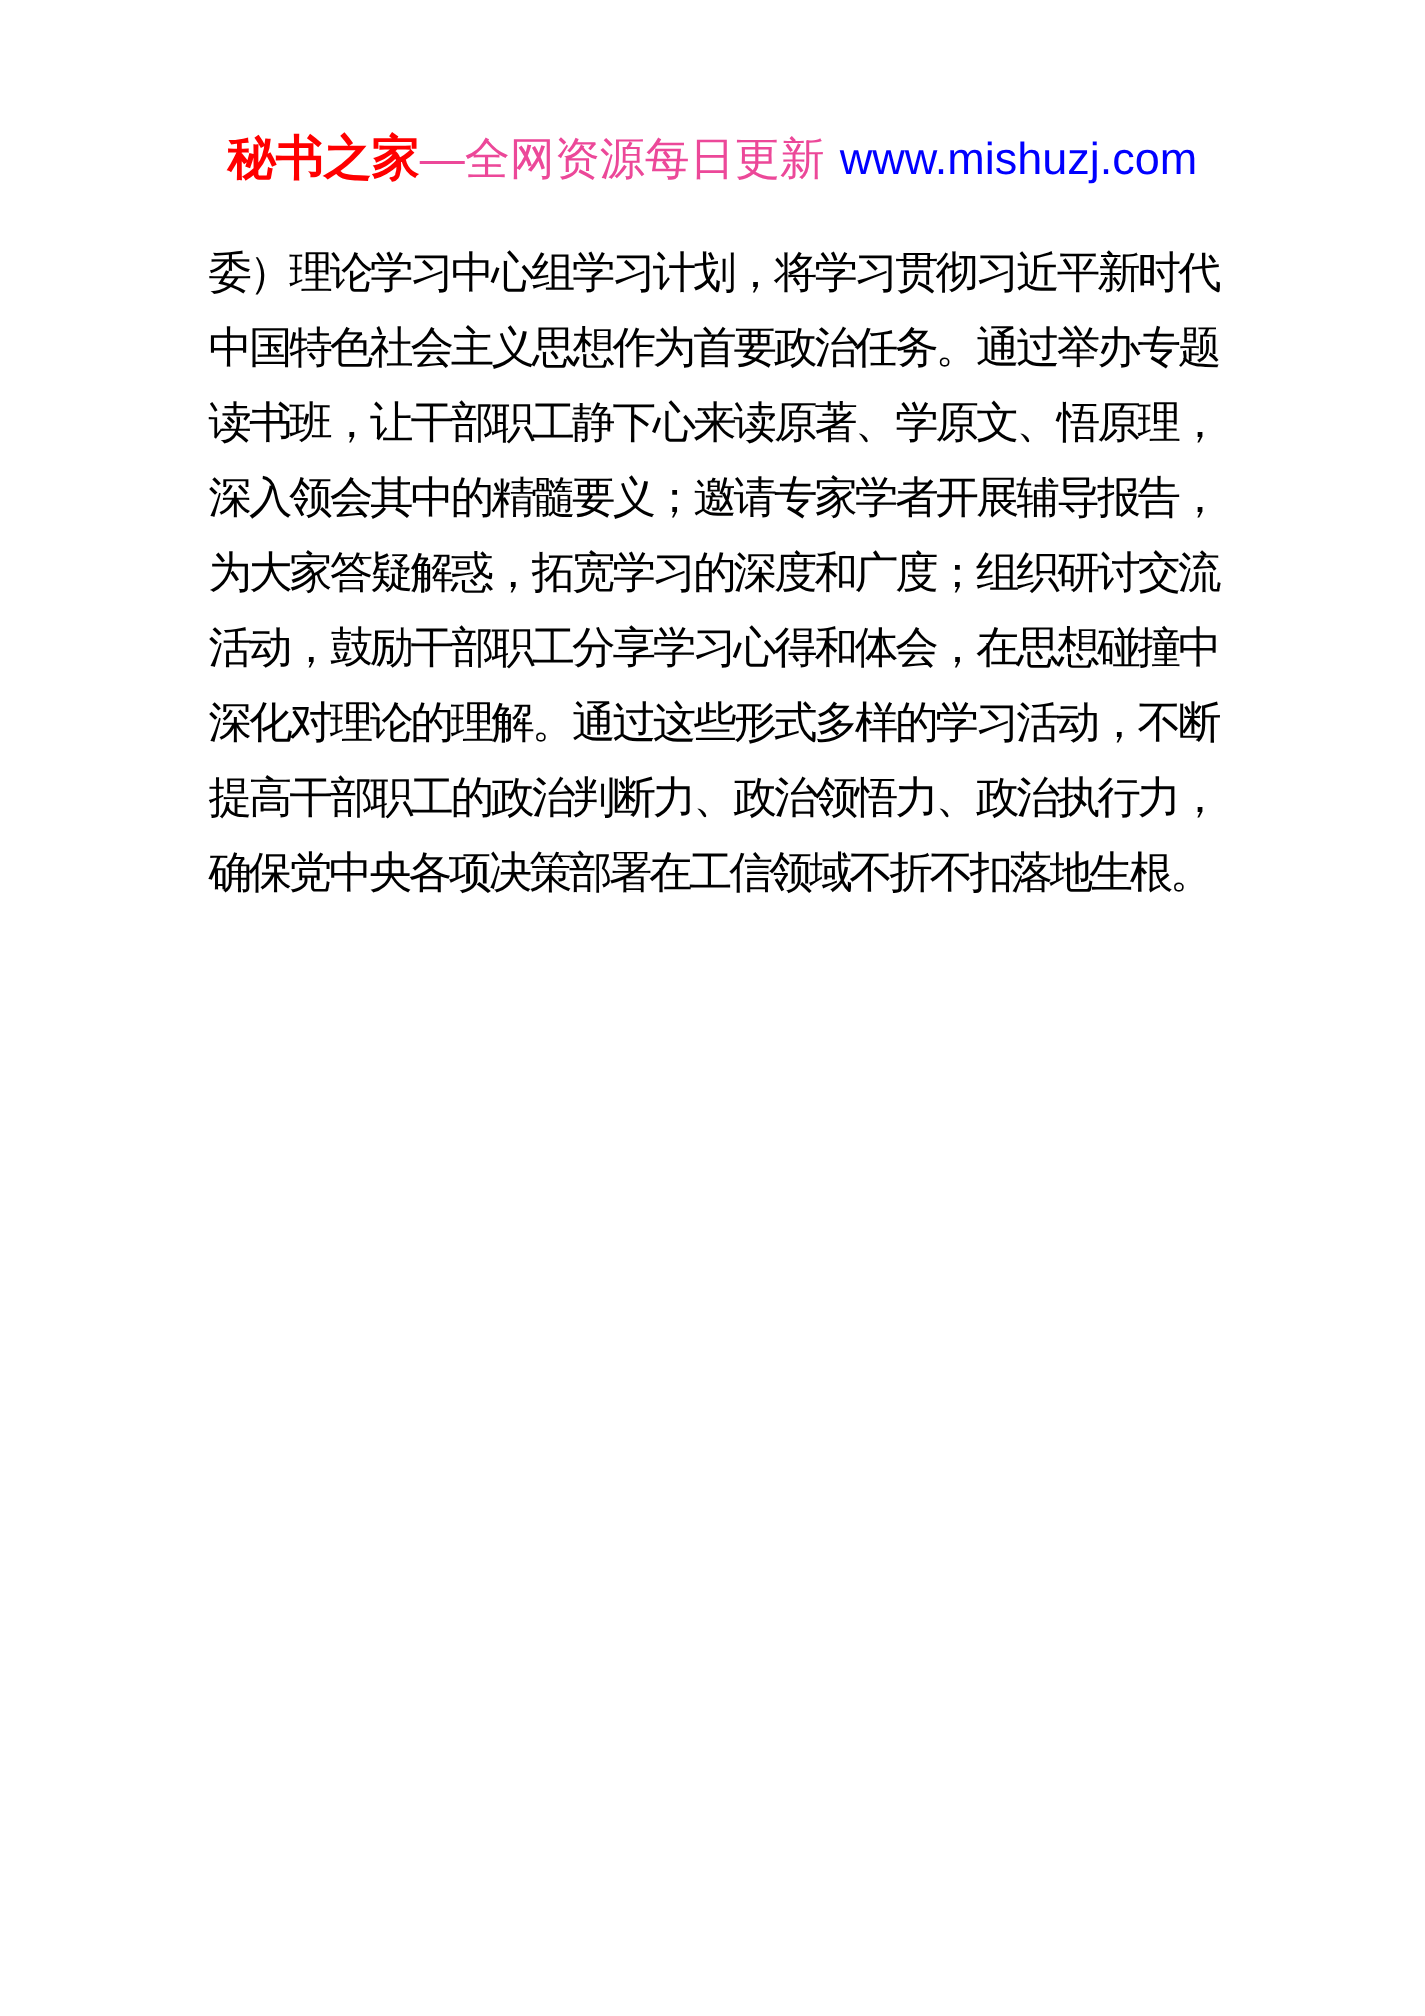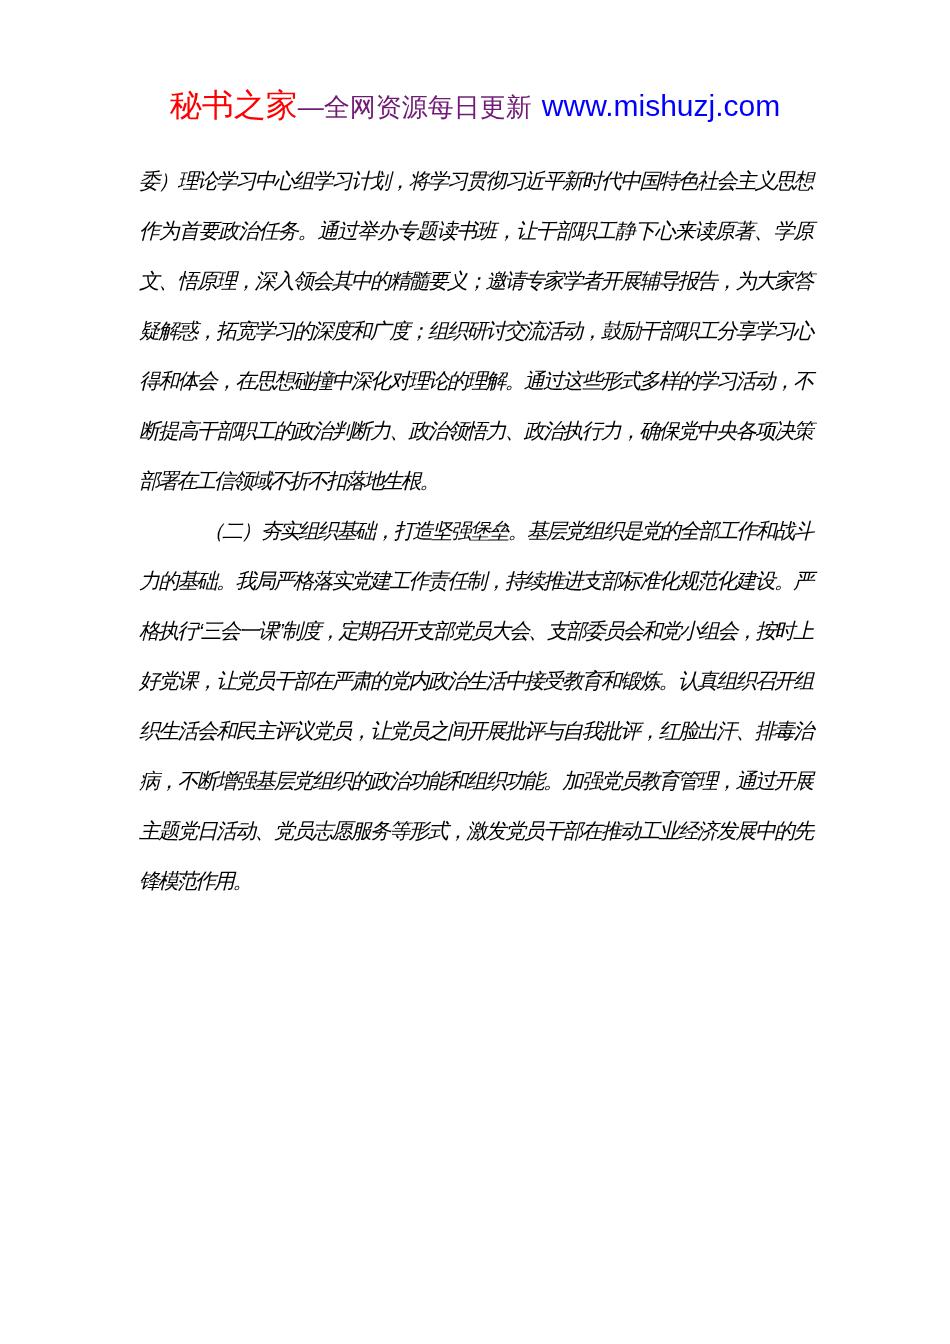--- a/index.html
+++ b/index.html
@@ -16,53 +16,51 @@
     overflow: hidden;
   }
   .header {
     padding-top: 88px;
     text-align: center;
     line-height: 34px;
     white-space: nowrap;
   }
   .brand {
     font-size: 32px;
-    font-weight: normal;
+    font-weight: bold;
     font-family: "Liberation Sans", "DejaVu Sans", sans-serif;
   }
   .tagline {
-    font-size: 26px;
-    color: #701a75;
+    font-size: 30px;
+    color: #ec4899;
   }
   .url {
     font-size: 30px;
     margin-left: 10px;
     text-decoration: none;
   }
   .content {
     margin: 28px 138px 0 139px;
     width: 673px;
-    font-size: 21px;
+    font-size: 29px;
     letter-spacing: -2.3px;
     line-height: 50px;
     color: #000000;
     text-align: justify;
     text-justify: inter-character;
-    font-style: italic;
   }
   .para { text-indent: 0; }
   .para.indent { text-indent: 64px; }
 </style>
 </head>
 <body>
 
 <div class="page">
 
   <div class="header">
     <span class="brand" style="color: rgb(255, 0, 0);">秘书之家</span><span class="tagline">—全网资源每日更新</span><span class="url" style="color: rgb(0, 0, 255); text-align: right;">www.mishuzj.com</span>
   </div>
 
   <div class="content">
     <p class="para">委）理论学习中心组学习计划，将学习贯彻习近平新时代中国特色社会主义思想作为首要政治任务。通过举办专题读书班，让干部职工静下心来读原著、学原文、悟原理，深入领会其中的精髓要义；邀请专家学者开展辅导报告，为大家答疑解惑，拓宽学习的深度和广度；组织研讨交流活动，鼓励干部职工分享学习心得和体会，在思想碰撞中深化对理论的理解。通过这些形式多样的学习活动，不断提高干部职工的政治判断力、政治领悟力、政治执行力，确保党中央各项决策部署在工信领域不折不扣落地生根。</p>
-    <p class="para indent">（二）夯实组织基础，打造坚强堡垒。基层党组织是党的全部工作和战斗力的基础。我局严格落实党建工作责任制，持续推进支部标准化规范化建设。严格执行“三会一课”制度，定期召开支部党员大会、支部委员会和党小组会，按时上好党课，让党员干部在严肃的党内政治生活中接受教育和锻炼。认真组织召开组织生活会和民主评议党员，让党员之间开展批评与自我批评，红脸出汗、排毒治病，不断增强基层党组织的政治功能和组织功能。加强党员教育管理，通过开展主题党日活动、党员志愿服务等形式，激发党员干部在推动工业经济发展中的先锋模范作用。</p>
   </div>
 
 </div>
 
 </body></html>

